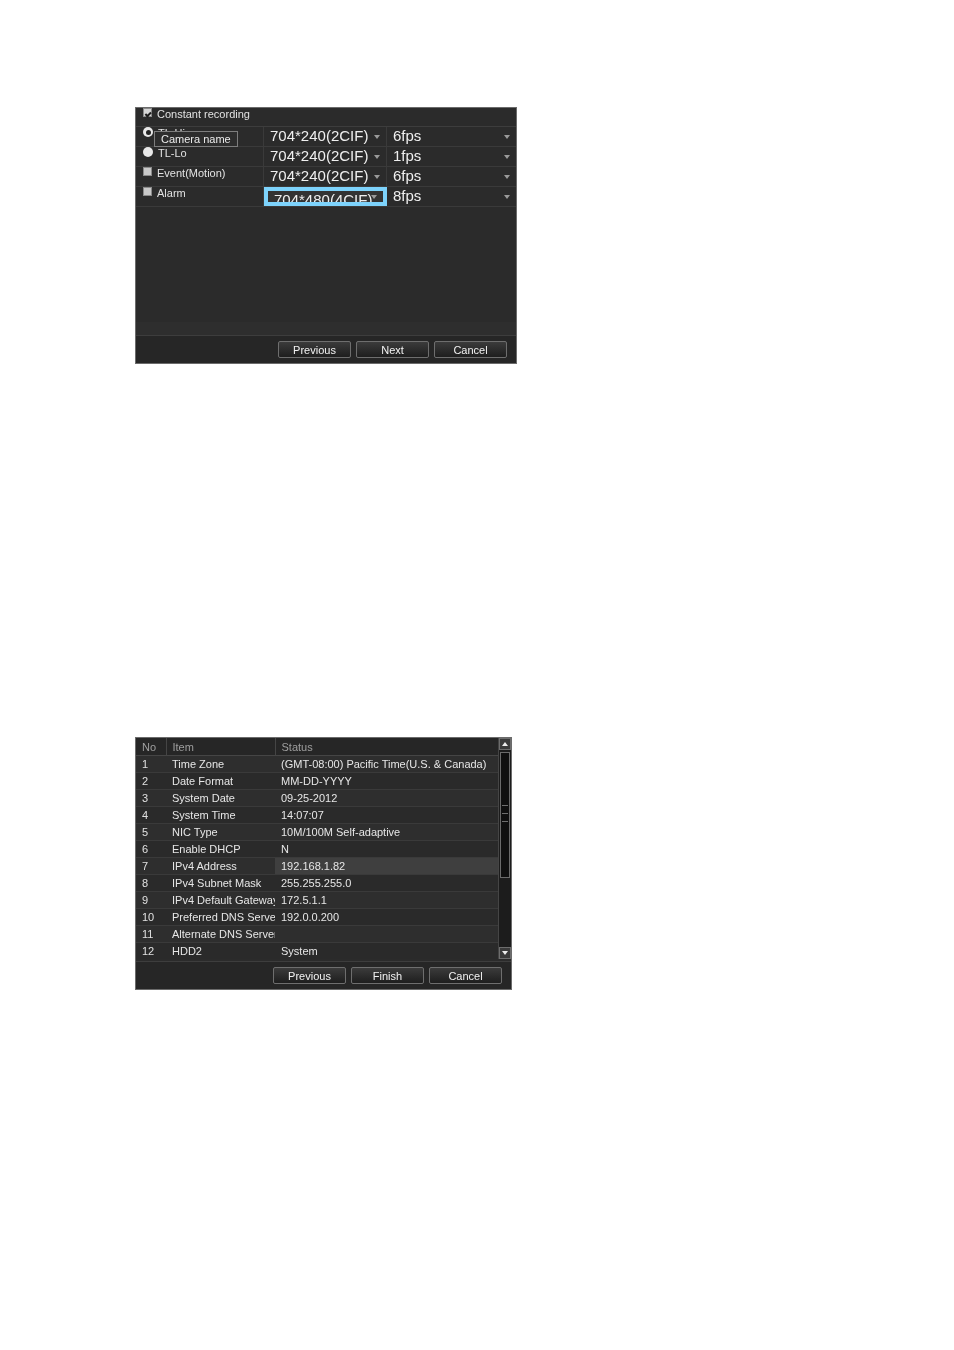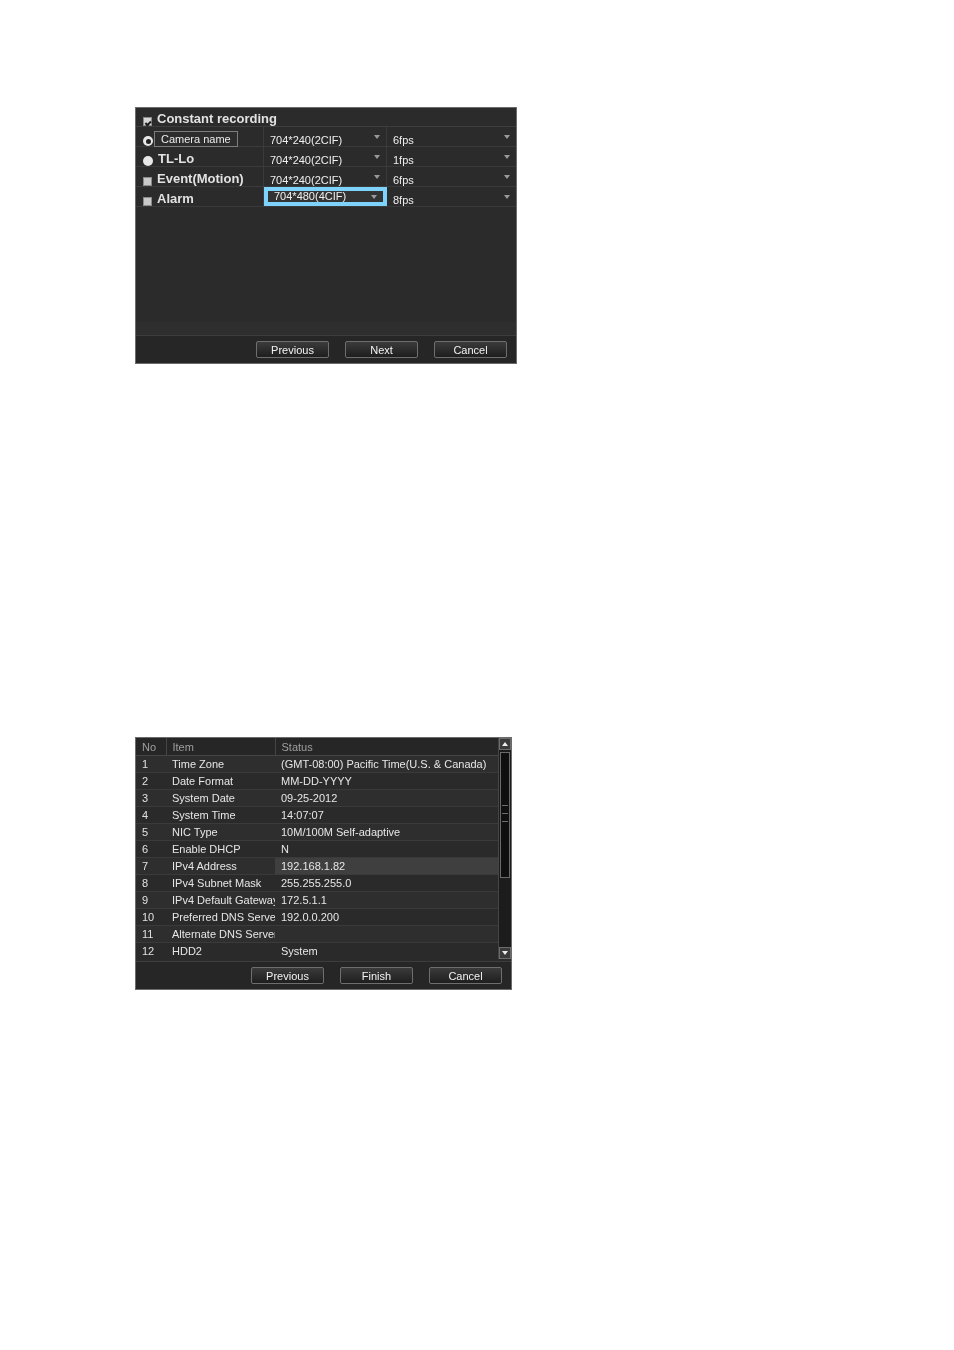--- a/index.html
+++ b/index.html
@@ -56,28 +56,27 @@
     border-bottom: 1px solid #3a3a3a;
     box-sizing: border-box;
   }
   .rec-row.head {
     height: 19px;
     border-bottom: 1px solid #3d3d3d;
   }
   .rec-label {
     width: 128px;
     display: flex;
-    align-items: flex-end;
+    align-items: flex-start;
     padding-left: 7px;
     box-sizing: border-box;
     color: #e2e2e2;
-    font-size: 13px;
+    font-size: 11px;
     border-right: 1px solid #3a3a3a;
     height: 100%;
-    font-weight: bold;
   }
   .rec-label span.txt { margin-left: 5px; }
 
   
   .cbox {
     width: 9px; height: 9px;
     background: #d6d6d6;
     border: 1px solid #8a8a8a;
     box-sizing: border-box;
     display: inline-block;
@@ -109,27 +108,27 @@
     width: 5px; height: 5px;
     border-radius: 50%;
     background: #222;
   }
 
   
   .ddl {
     position: relative;
     height: 100%;
     display: flex;
-    align-items: flex-end;
+    align-items: flex-start;
     padding-left: 6px;
     box-sizing: border-box;
     background: #2b2b2b;
     border-right: 1px solid #3a3a3a;
     color: #efefef;
-    font-size: 11px;
+    font-size: 15px;
     overflow: hidden;
   }
   .ddl.res { width: 123px; }
   .ddl.fps { width: 129px; border-right: none; }
   .ddl .caret {
     position: absolute;
     right: 6px;
     top: 50%;
     margin-top: -2px;
     width: 0; height: 0;
@@ -167,21 +166,21 @@
     display: flex;
     align-items: center;
     justify-content: flex-end;
     padding-right: 9px;
     box-sizing: border-box;
   }
   .btn {
     width: 73px;
     height: 17px;
     line-height: 16px;
-    margin-left: 16px;
+    margin-left: 5px;
     text-align: center;
     font-size: 11px;
     color: #f2f2f2;
     background: linear-gradient(#3b3b3b, #1e1e1e);
     border: 1px solid #6e6e6e;
     border-radius: 2px;
     box-sizing: border-box;
   }
 
   

